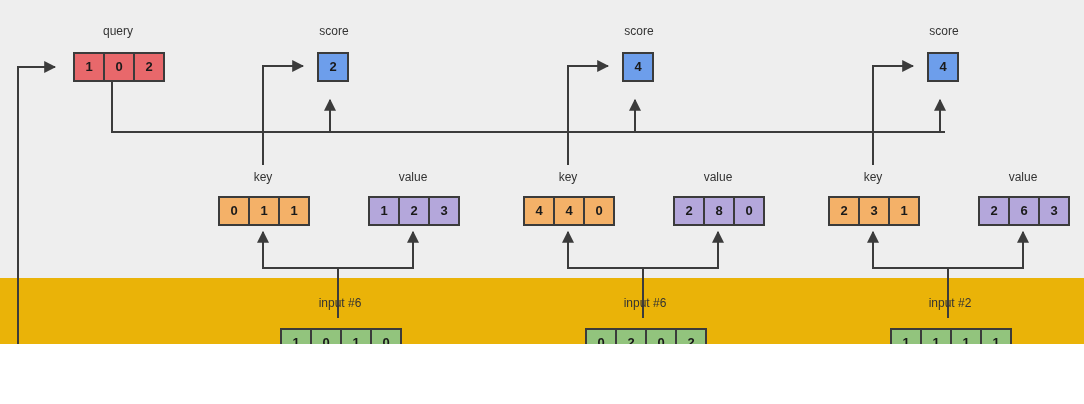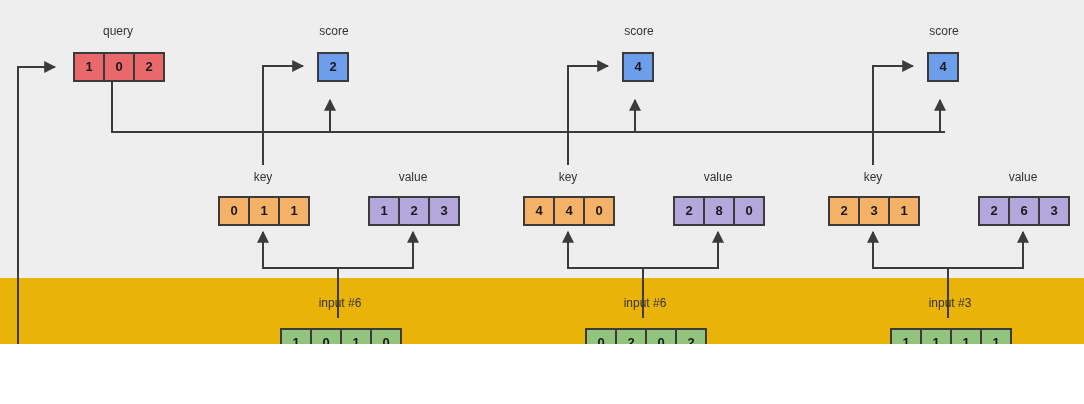--- a/index.html
+++ b/index.html
@@ -189,21 +189,21 @@
     <div class="cell">1</div>
   </div>
 
   <div class="vec-label" style="left:1023px; top:170px;">value</div>
   <div class="vector value" style="left:978px; top:196px;">
     <div class="cell">2</div>
     <div class="cell">6</div>
     <div class="cell">3</div>
   </div>
 
-  <div class="vec-label" style="left:950px; top:296px;">input #3</div>
+  <div class="vec-label" style="left:950px; top:296px;">input #2</div>
   <div class="vector input" style="left:890px; top:328px;">
     <div class="cell">1</div>
     <div class="cell">1</div>
     <div class="cell">1</div>
     <div class="cell">1</div>
   </div>
 
 </div>
 
 </body></html>

